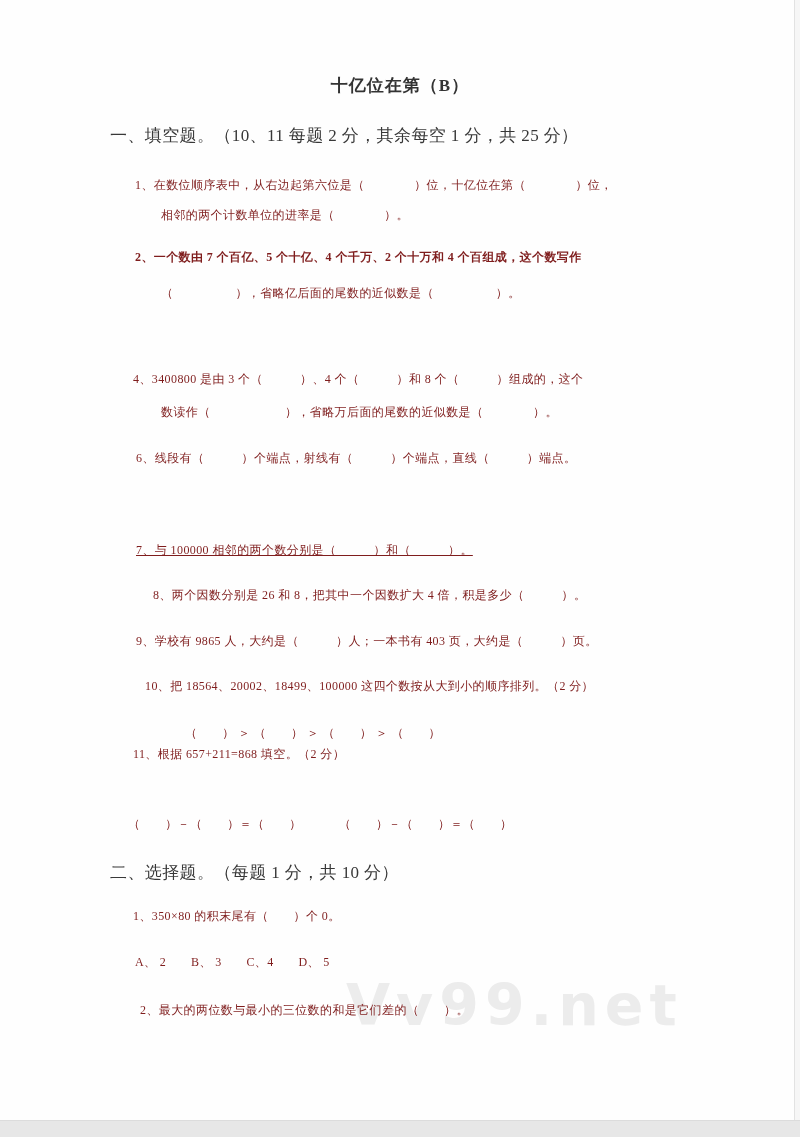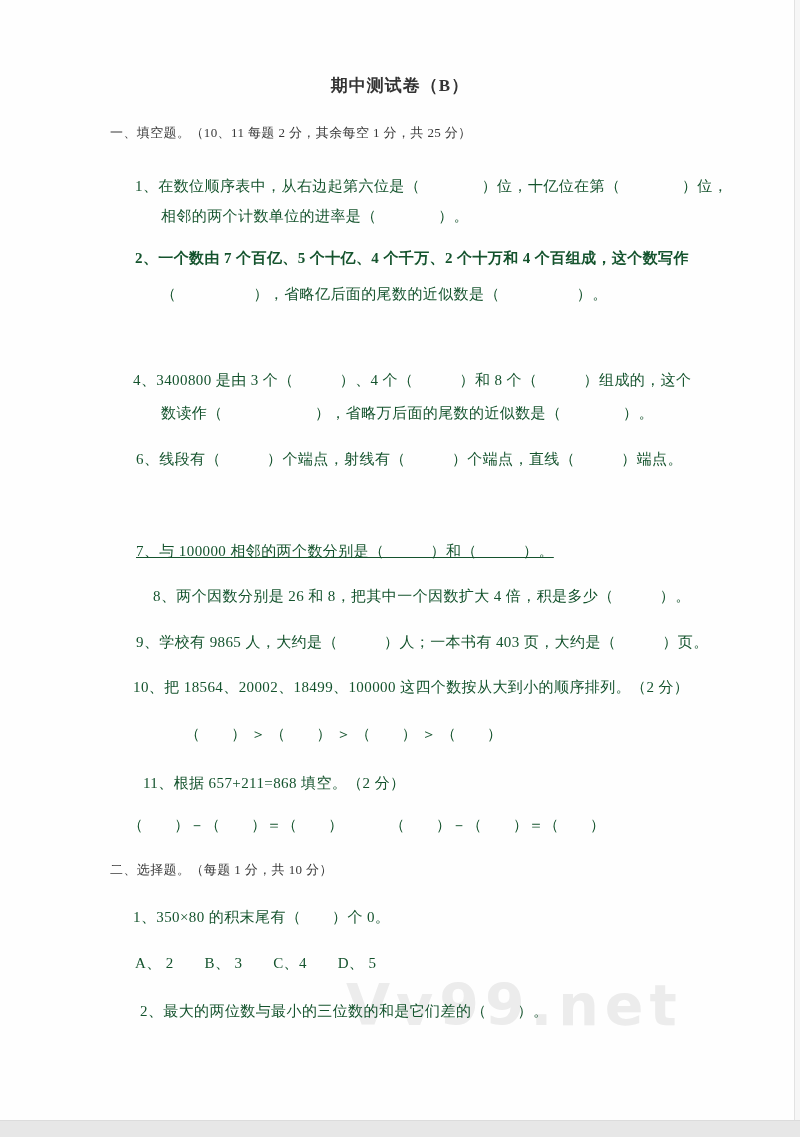--- a/index.html
+++ b/index.html
@@ -10,40 +10,40 @@
   .page {
     position: relative;
     width: 800px;
     height: 1137px;
     background: #fefefe;
     overflow: hidden;
     font-family: "Liberation Serif", "DejaVu Serif", serif;
   }
   .ln {
     position: absolute;
-    font-size: 15px;
-    color: #14532d;
+    font-size: 12px;
+    color: #7f1d1d;
     letter-spacing: 0.4px;
     white-space: pre;
     z-index: 2;
   }
   .title {
     position: absolute;
     left: 0;
     right: 0;
     top: 74px;
     text-align: center;
     font-size: 17px;
     font-weight: bold;
     color: #333333;
     letter-spacing: 1px;
     z-index: 2;
   }
   .section-heading {
-    font-size: 13px;
+    font-size: 17px;
     color: #383838;
   }
   .watermark {
     position: absolute;
     left: 346px;
     top: 972px;
     font-family: "DejaVu Sans", "Liberation Sans", sans-serif;
     font-weight: bold;
     font-size: 57px;
     letter-spacing: 6px;
@@ -87,37 +87,37 @@
   .pos-q2a    { left: 135px; top: 249px; font-weight: bold; }
   .pos-q2b    { left: 161px; top: 285px; }
   .pos-q3     { left: 137px; top: 329px; }
   .pos-q4a    { left: 133px; top: 371px; }
   .pos-q4b    { left: 161px; top: 404px; }
   .pos-q5     { left: 136px; top: 450px; }
   .pos-q6     { left: 136px; top: 496px; }
   .pos-q7     { left: 136px; top: 542px; text-decoration: underline; }
   .pos-q8     { left: 136px; top: 587px; margin-left: 17px; }
   .pos-q9     { left: 136px; top: 633px; }
-  .pos-q10a   { left: 133px; top: 678px; font-family: Liberation Serif, serif; }
+  .pos-q10a   { left: 145px; top: 678px; font-family: Liberation Serif, serif; }
   .pos-q10b   { left: 185px; top: 725px; }
-  .pos-q11a   { left: 133px; top: 774px; margin-left: 10px; }
+  .pos-q11a   { left: 133px; top: 746px; }
   .pos-q11b   { left: 128px; top: 816px; }
   .pos-sec2   { left: 110px; top: 861px; }
   .pos-c1     { left: 133px; top: 908px; text-align: right; }
   .pos-c1opt  { left: 135px; top: 954px; }
   .pos-c2     { left: 140px; top: 1002px; }
 </style>
 </head>
 <body>
 
 <div class="page">
 
   <div class="watermark">Vv99.net</div>
 
-  <div class="title">期中测试卷（B）</div>
+  <div class="title">十亿位在第（B）</div>
 
   <div class="ln section-heading pos-sec1">一、填空题。（10、11 每题 2 分，其余每空 1 分，共 25 分）</div>
 
   <div class="ln pos-q1a">1、在数位顺序表中，从右边起第六位是（　　　　）位，十亿位在第（　　　　）位，</div>
   <div class="ln pos-q1b">相邻的两个计数单位的进率是（　　　　）。</div>
 
   <div class="ln pos-q2a">2、一个数由 7 个百亿、5 个十亿、4 个千万、2 个十万和 4 个百组成，这个数写作</div>
   <div class="ln pos-q2b">（　　　　　），省略亿后面的尾数的近似数是（　　　　　）。</div>
 
 

